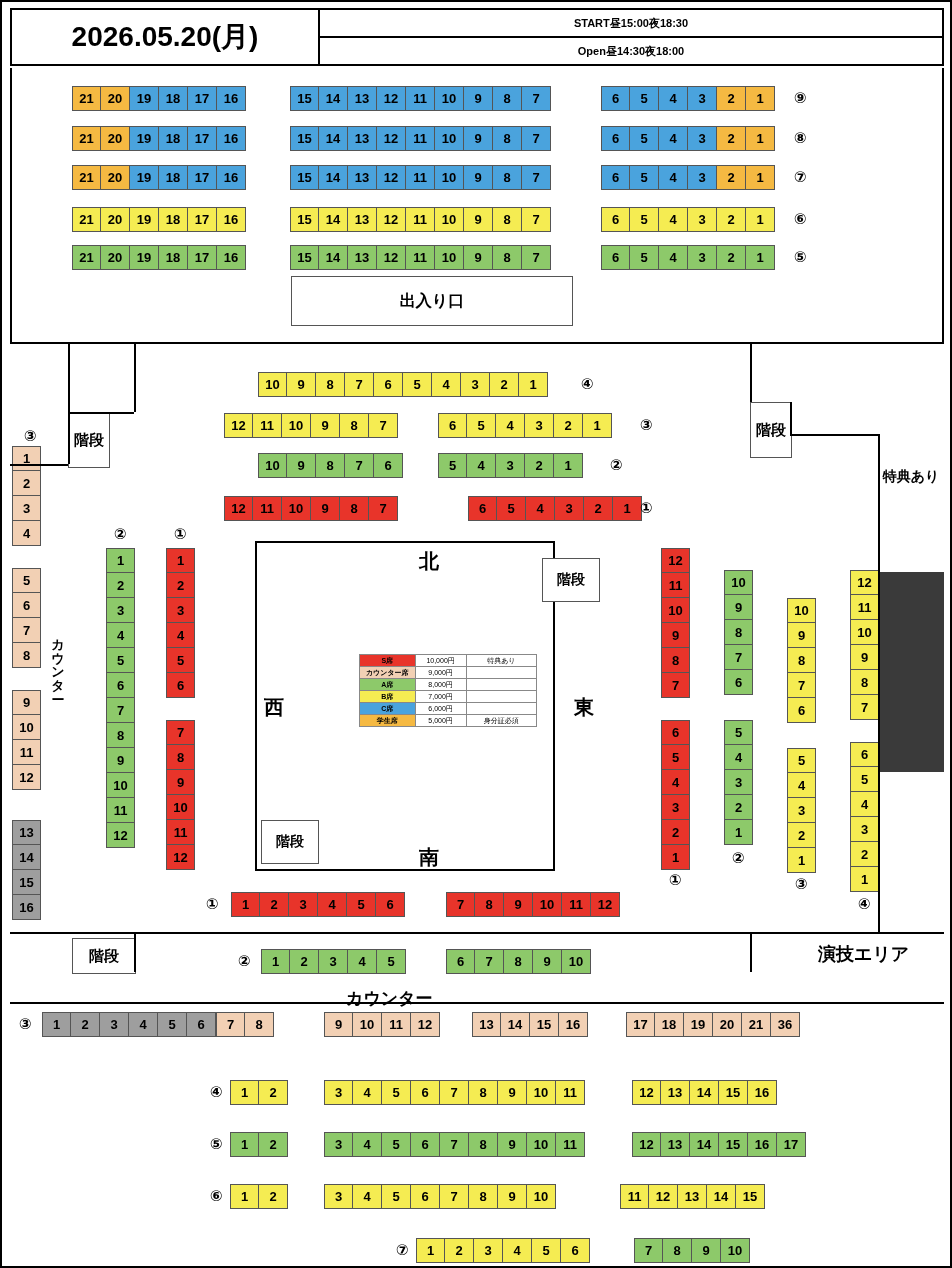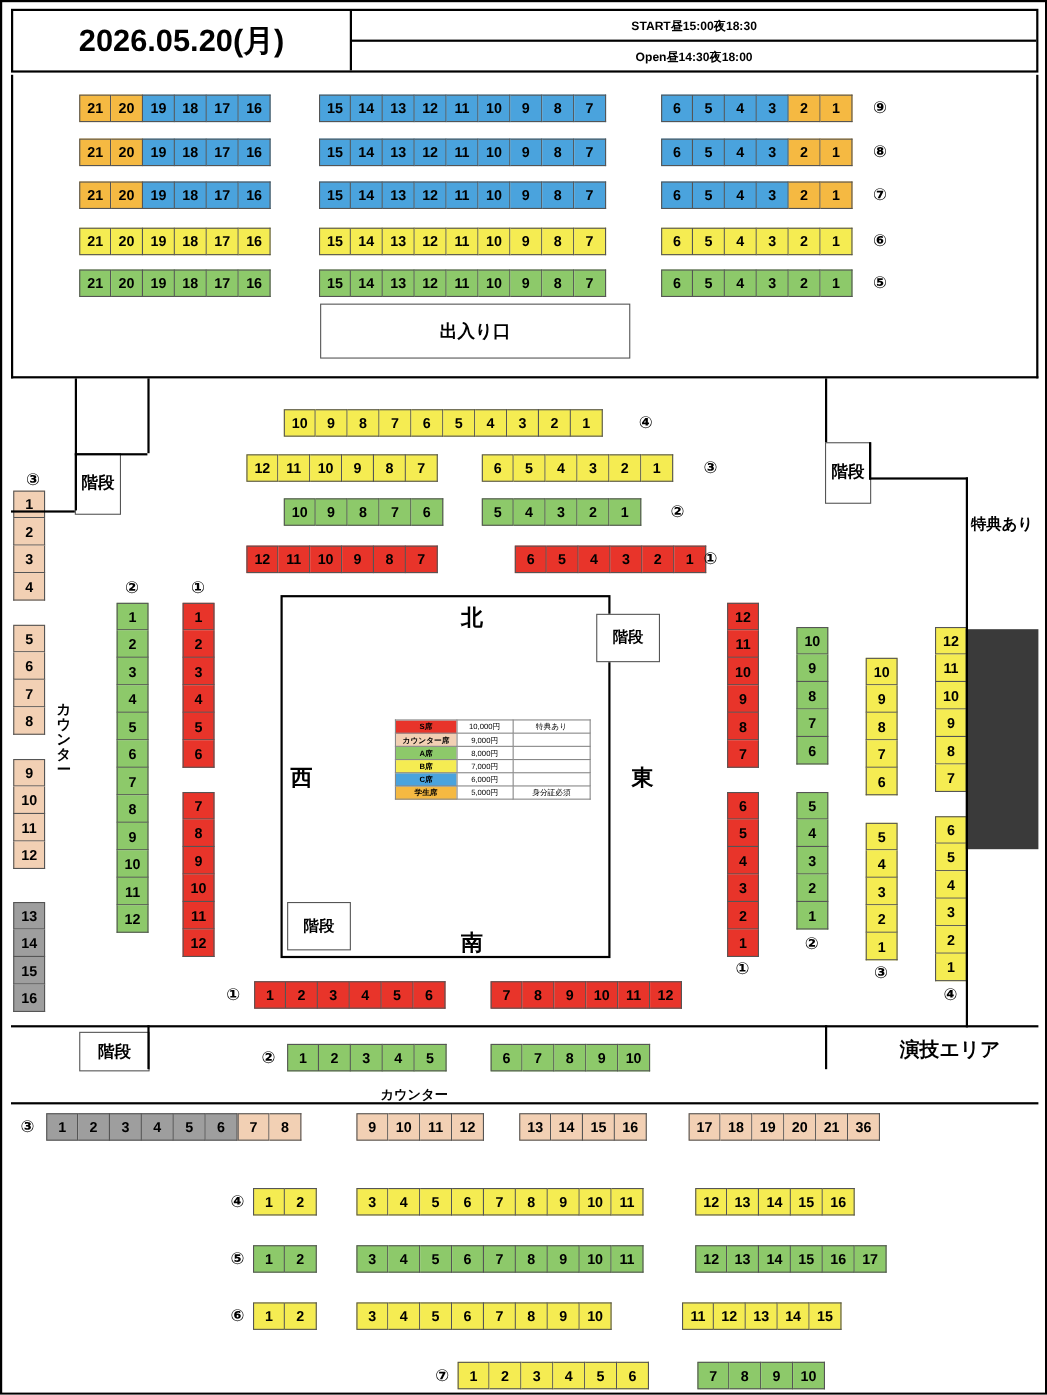--- a/index.html
+++ b/index.html
@@ -592,21 +592,21 @@
       </tbody>
     </table>
 
   <div id="kankeisha">特典あり</div>
   <div id="darkblk"></div>
 
   <div class="box-label" style="left:66px;top:410px;width:40px;height:54px;flex-direction:column;line-height:1.2;">階段</div>
   <div class="box-label" style="left:748px;top:400px;width:40px;height:54px;flex-direction:column;line-height:1.2;">階段</div>
   <div class="box-label" style="left:70px;top:936px;width:62px;height:34px;">階段</div>
   <div class="plain-label" style="left:816px;top:940px;font-size:18px;">演技エリア</div>
-  <div class="plain-label" style="left:344px;top:985px;font-size:12px;">カウンター</div>
+  <div class="plain-label" style="left:344px;top:985px;font-size:17px;">カウンター</div>
   <div class="vtext" style="left:48px;top:636px;width:16px;">カ<br>ウ<br>ン<br>タ<br>ー</div>
 
   <div class="hsep" style="left:8px;top:930px;width:934px;"></div>
   <div class="hsep" style="left:8px;top:1000px;width:934px;"></div>
   <div class="vsep" style="left:66px;top:342px;height:120px;"></div>
   <div class="hsep" style="left:8px;top:462px;width:58px;"></div>
   <div class="vsep" style="left:66px;top:342px;height:0px;"></div>
   <div class="hsep" style="left:66px;top:342px;width:0;"></div>
   <div class="vsep" style="left:132px;top:342px;height:68px;"></div>
   <div class="hsep" style="left:66px;top:410px;width:66px;"></div>

